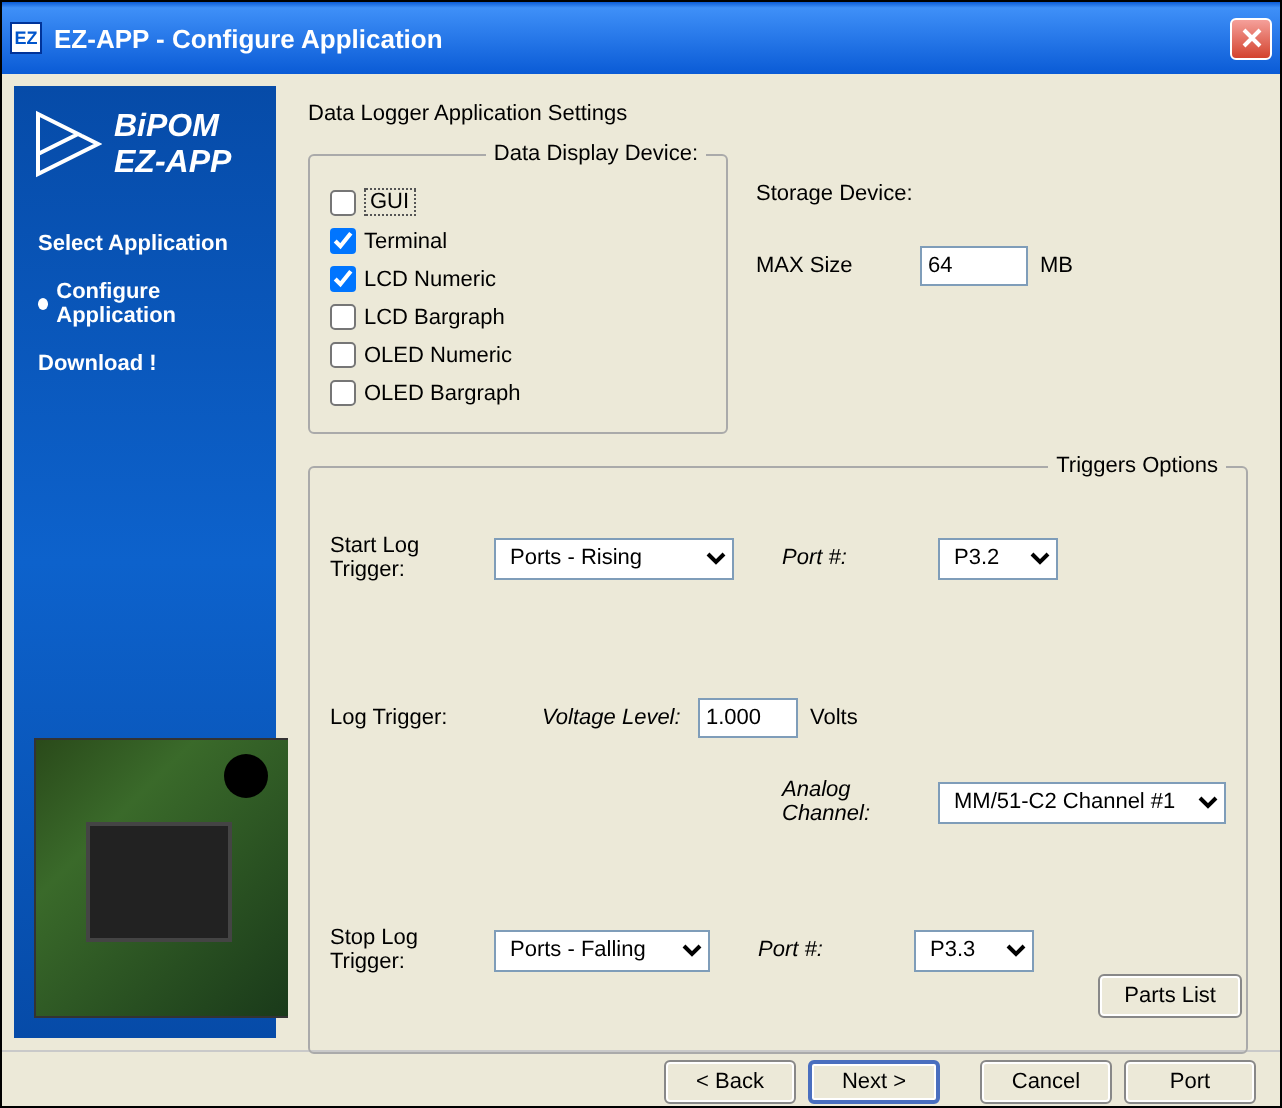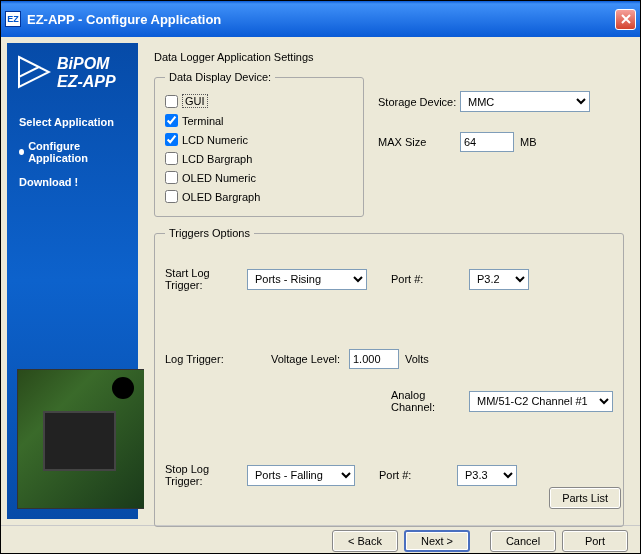--- a/index.html
+++ b/index.html
@@ -131,28 +131,28 @@
 .section-title {
   font-size: 11px;
   margin-bottom: 8px;
 }
 fieldset {
   border: 1px solid #aaa;
   border-radius: 3px;
   padding: 8px 10px 10px;
   margin: 0 0 10px 0;
 }
-legend { font-size: 11px; padding: 0 4px; }
+legend { font-size: 11px; padding: 0 4px; text-align: right; }
 .checks { display: flex; flex-wrap: wrap; }
 .check-item { display: flex; align-items: center; width: 100px; margin: 3px 0; }
 .check-item input { margin: 0 4px 0 0; }
 .check-item.boxed span { border: 1px dotted #555; padding: 0 2px; }
 .field-row { display: flex; align-items: center; margin: 20px 0; }
 .field-label { width: 82px; }
-.field-label-r { width: 82px; padding-left: 4px; }
+.field-label-r { width: 82px; padding-left: 4px; font-style: italic; }
 select, input[type=text] {
   font-family: Tahoma, Arial, sans-serif;
   font-size: 11px;
   border: 1px solid #7f9db9;
   background: #fff;
   height: 20px;
   padding: 1px 3px;
 }
 select { height: 21px; }
 .two-col { display: flex; gap: 14px; align-items: flex-start; }
@@ -256,23 +256,20 @@
             <label class="check-item">
               <input type="checkbox" style="">
               <span>OLED Bargraph</span>
             </label>
           </div>
         </fieldset>
       </div>
       <div>
         <div class="field-row">
           <div class="field-label">Storage Device:</div>
-          <select style="width:130px">
-            <option>MMC</option>
-          </select>
         </div>
         <div class="field-row">
           <div class="field-label">MAX Size</div>
           <input type="text" style="width: 54px;" value="64">
           <span class="unit">MB</span>
         </div>
       </div>
     </div>
 
     <fieldset style="height:300px">

